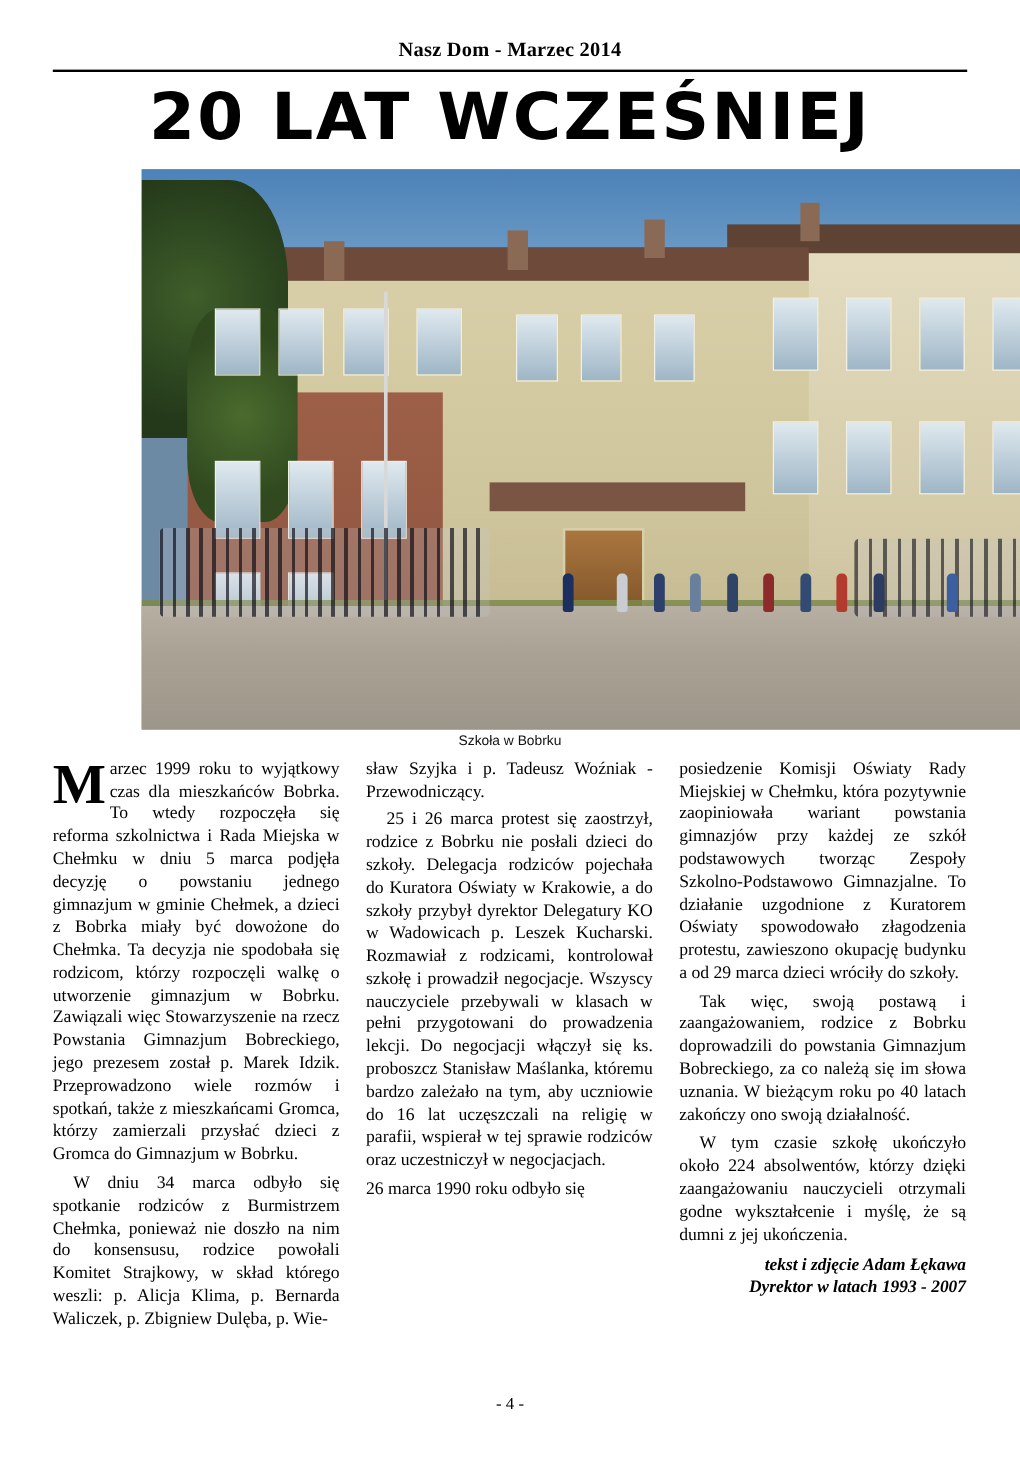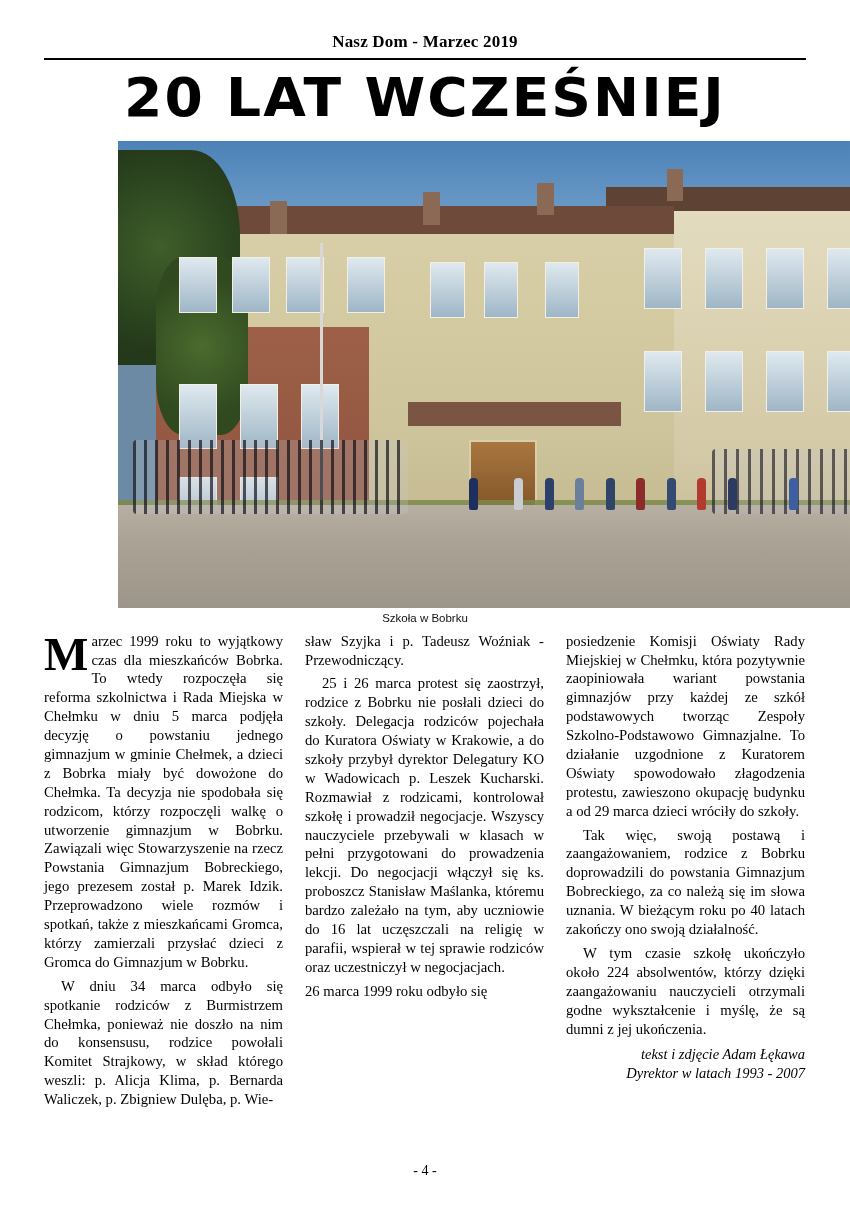--- a/index.html
+++ b/index.html
@@ -184,37 +184,38 @@
     font-weight: bold;
     padding: 2px 3px 0 0;
     margin-top: 2px;
   }
   .signature {
     text-align: right;
     font-style: italic;
     font-size: 14.5px;
     line-height: 1.3;
     margin-top: 7px;
+    font-weight: bold;
   }
   .signature div { text-indent: 0; }
   
   .page-number {
     position: absolute;
     left: 0; right: 0;
     bottom: 40px;
     text-align: center;
     font-size: 14px;
   }
 </style>
 </head>
 <body>
 
 <div class="page">
 
-  <div class="running-head">Nasz Dom - Marzec 2019</div>
+  <div class="running-head">Nasz Dom - Marzec 2014</div>
   <div class="head-rule"></div>
 
   <h1 class="article-title">20 LAT WCZEŚNIEJ</h1>
 
   <div class="photo-wrap">
     <div class="photo">
       <div class="sky"></div>
       <div class="bldg-right"></div>
       <div class="roof-right"></div>
       <div class="bldg-main"></div>
@@ -276,21 +277,21 @@
   <div class="columns">
 
     <div class="col">
       <p class="dropcap-para"><span class="dropcap">M</span><span>arzec 1999 roku to wyjątkowy czas dla  mieszkańców Bobrka. To wtedy rozpoczęła się reforma szkolnictwa i Rada Miejska w Chełmku w dniu 5 marca podjęła decyzję o powstaniu jednego gimnazjum w gminie Chełmek, a dzieci z Bobrka miały być dowożone do Chełmka. Ta decyzja nie spodobała się rodzicom, którzy rozpoczęli walkę o utworzenie gimnazjum w Bobrku. Zawiązali więc Stowarzyszenie na rzecz Powstania Gimnazjum Bobreckiego, jego prezesem został p. Marek Idzik. Przeprowadzono wiele rozmów i spotkań, także z mieszkańcami Gromca, którzy zamierzali przysłać dzieci z Gromca do Gimnazjum w Bobrku.</span></p>
       <p>W dniu 34 marca odbyło się spotkanie rodziców z Burmistrzem Chełmka, ponieważ nie doszło na nim do konsensusu, rodzice powołali Komitet Strajkowy, w skład którego weszli: p. Alicja Klima, p. Bernarda Waliczek, p. Zbigniew Dulęba, p. Wie-</p>
     </div>
 
     <div class="col">
       <p class="no-indent">sław Szyjka i p. Tadeusz Woźniak - Przewodniczący.</p>
       <p>25 i 26 marca protest się zaostrzył, rodzice z Bobrku nie posłali dzieci do szkoły. Delegacja rodziców pojechała do Kuratora Oświaty w Krakowie, a do szkoły przybył dyrektor Delegatury KO w Wadowicach p. Leszek Kucharski. Rozmawiał z rodzicami, kontrolował szkołę i prowadził negocjacje. Wszyscy nauczyciele przebywali w klasach w pełni przygotowani do prowadzenia lekcji. Do negocjacji włączył się ks. proboszcz Stanisław Maślanka, któremu bardzo zależało na tym, aby uczniowie do 16 lat uczęszczali na religię w parafii, wspierał w tej sprawie rodziców oraz uczestniczył w negocjacjach.</p>
-      <p class="no-indent">26 marca 1999 roku odbyło się</p>
+      <p class="no-indent">26 marca 1990 roku odbyło się</p>
     </div>
 
     <div class="col">
       <p class="no-indent">posiedzenie Komisji Oświaty Rady Miejskiej w Chełmku, która pozytywnie zaopiniowała wariant powstania gimnazjów przy każdej ze szkół podstawowych tworząc Zespoły Szkolno-Podstawowo Gimnazjalne. To działanie uzgodnione z Kuratorem Oświaty spowodowało złagodzenia protestu, zawieszono okupację budynku a od 29 marca dzieci wróciły do szkoły.</p>
       <p>Tak więc, swoją postawą i zaangażowaniem, rodzice z Bobrku doprowadzili do powstania Gimnazjum Bobreckiego, za co należą się im słowa uznania. W bieżącym roku po 40 latach zakończy ono swoją działalność.</p>
       <p>W tym czasie szkołę ukończyło około 224 absolwentów, którzy dzięki zaangażowaniu nauczycieli otrzymali godne wykształcenie i myślę, że są dumni z jej ukończenia.</p>
       <div class="signature">
         <div>tekst i zdjęcie Adam Łękawa</div>
         <div>Dyrektor w latach 1993 - 2007</div>
       </div>

